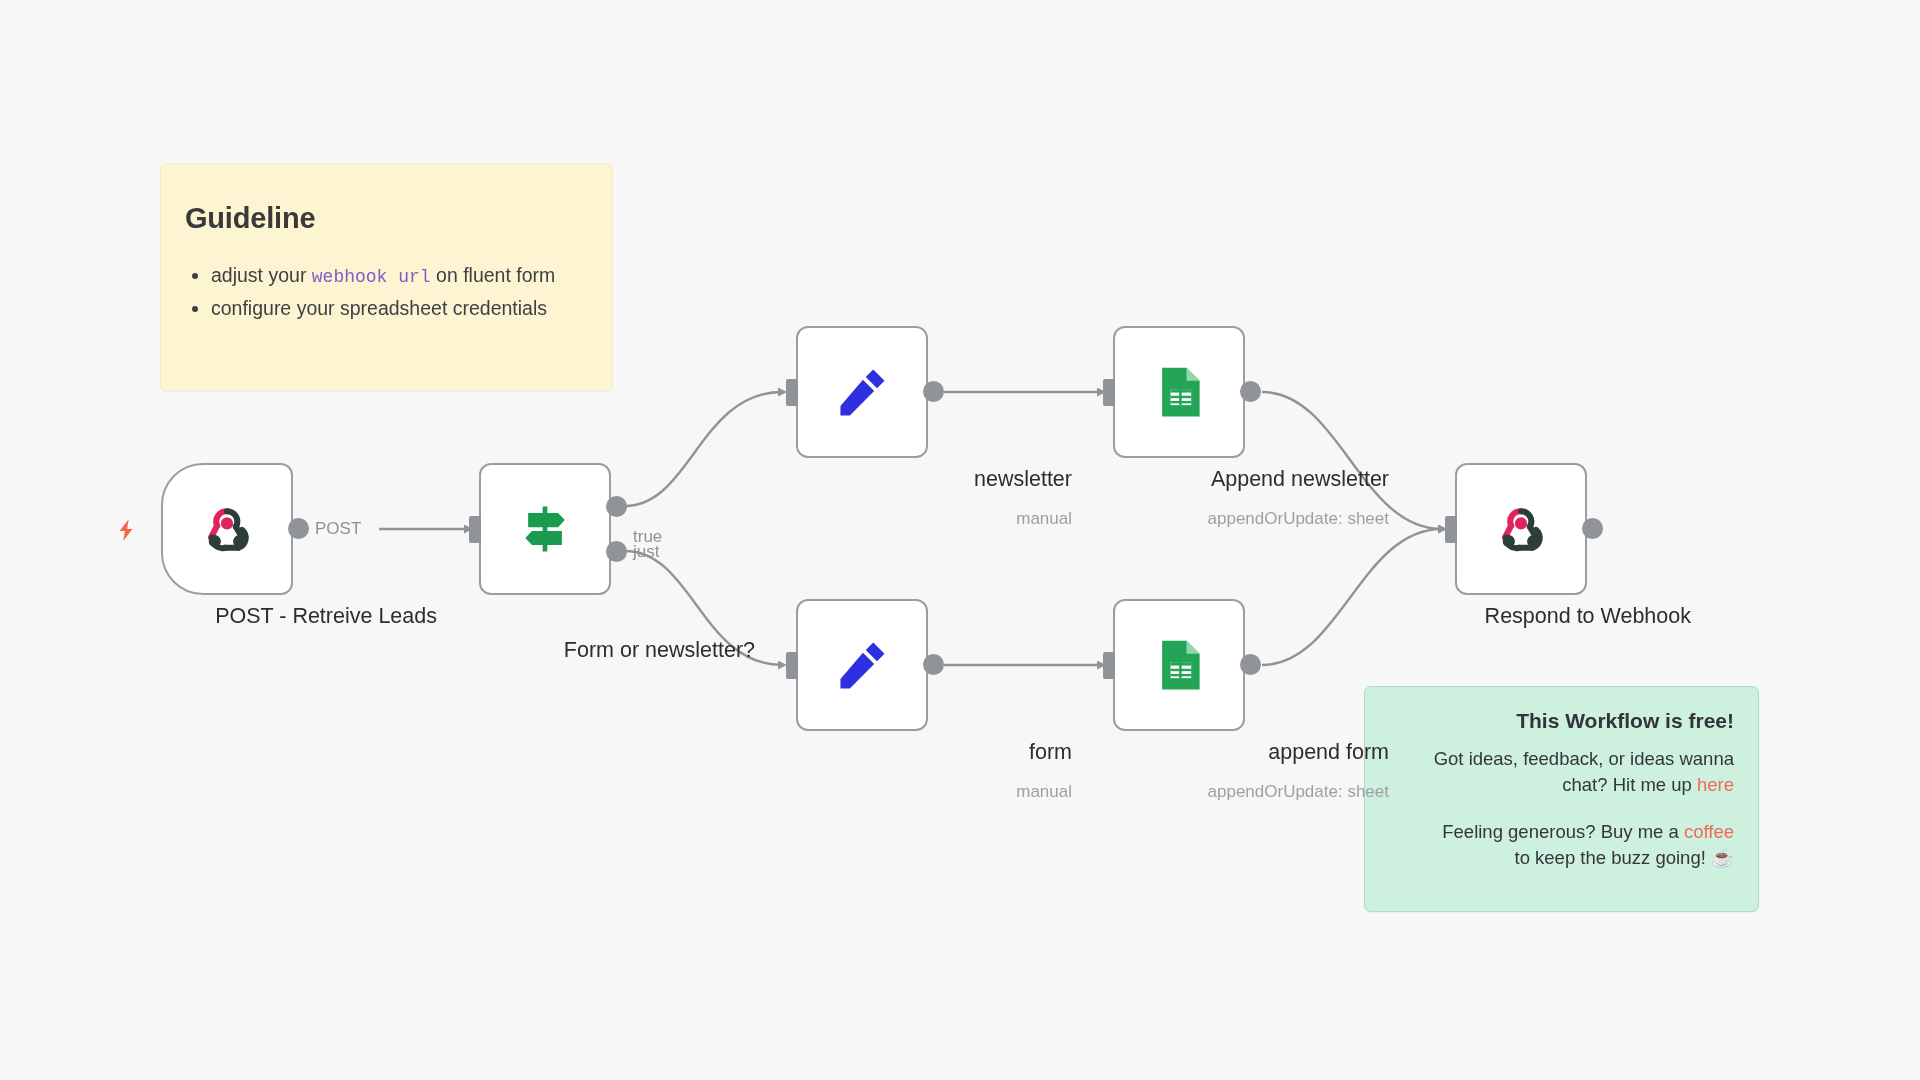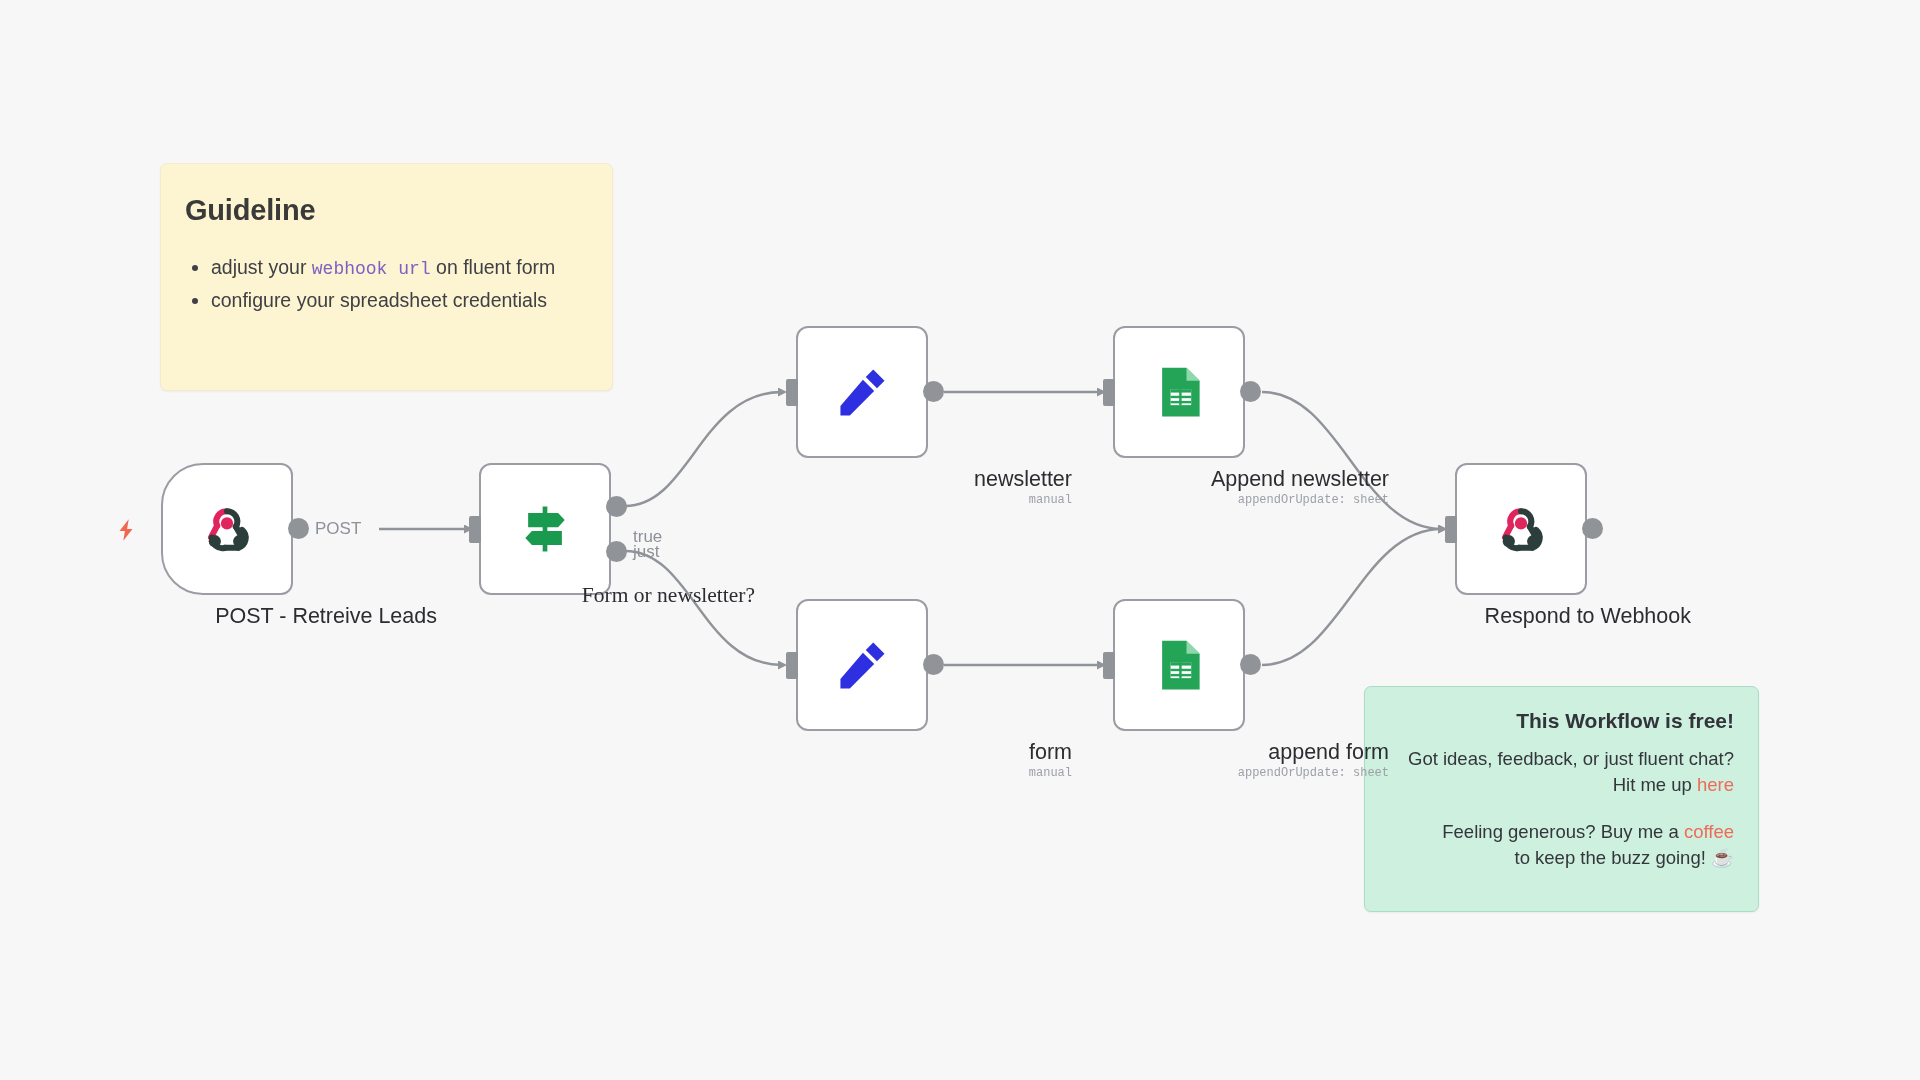--- a/index.html
+++ b/index.html
@@ -48,21 +48,21 @@
   }
   .sticky-green {
     background: #cdf0df;
     border: 1.5px solid #a9ddc6;
     box-shadow: 0 1px 2px rgba(0,0,0,0.05);
   }
   .sticky-title {
     font-size: 29px;
     font-weight: bold;
     color: #3a3a3a;
-    margin: 8px 0 26px 0;
+    margin: 16px 0 26px 0;
     letter-spacing: -0.2px;
   }
   .sticky-title-sm {
     font-size: 21px;
     font-weight: bold;
     color: #32343a;
     margin: 0 0 13px 0;
   }
   .sticky-list {
     margin: 0;
@@ -117,25 +117,24 @@
     width: 420px;
     pointer-events: none;
   }
   .node-title {
     font-size: 21.5px;
     color: #2c2d31;
     line-height: 1.25;
     white-space: nowrap;
   }
   .node-subtitle {
-    font-size: 12px;
+    font-size: 17px;
     color: #9ca0a6;
-    margin-top: 0;
+    margin-top: 16px;
     white-space: nowrap;
-    font-family: Liberation Mono, monospace;
   }
 
   
   .ep-out {
     position: absolute;
     width: 21px; height: 21px;
     background: #909398;
     border-radius: 50%;
   }
   .ep-in {
@@ -186,21 +185,21 @@
   <div class="sticky sticky-yellow" style="left:160px; top:163px; width:453px; height:228px;">
     <div class="sticky-title">Guideline</div>
     <ul class="sticky-list">
       <li><span>adjust your </span><code class="inline-code">webhook url</code><span> on fluent form</span></li>
       <li><span>configure your spreadsheet credentials</span></li>
     </ul>
   </div>
 
   <div class="sticky sticky-green" style="left:1364px; top:686px; width:395px; height:226px;text-align:right;">
     <div class="sticky-title-sm">This Workflow is free!</div>
-    <p class="sticky-para"><span>Got ideas, feedback, or just fluent chat? Hit me up </span><a class="note-link" href="#">here</a><span></span></p>
+    <p class="sticky-para"><span>Got ideas, feedback, or ideas wanna chat? Hit me up </span><a class="note-link" href="#">here</a><span></span></p>
     <p class="sticky-para"><span>Feeling generous? Buy me a </span><a class="note-link" href="#">coffee</a><span> to keep the buzz going! ☕</span></p>
   </div>
 
   <div class="trigger-bolt" style="left:113px; top:515px;">
     <svg viewBox="0 0 24 24" width="26" height="30">
       <path d="M14.5 2 L6 13 L11 13 L9.5 22 L18 11 L13 11 Z" fill="#f2684f"></path>
     </svg>
   </div>
 
   <div class="node trigger" style="left:161px; top:463px;">
@@ -228,21 +227,21 @@
       <rect x="29.5" y="8" width="5" height="48" fill="#1a9a4e"></rect>
       <path d="M14 15 L46 15 L53 22.5 L46 30 L14 30 Z" fill="#1a9a4e"></path>
       <path d="M50 34 L18 34 L11 41.5 L18 49 L50 49 Z" fill="#1a9a4e"></path>
     </svg>
   </div>
   <div class="ep-in" style="left:469px; top:516px;"></div>
   <div class="ep-out" style="left:606px; top:496px;"></div>
   <div class="ep-label" style="left:633px; top:497px;margin-top:30px;">true</div>
   <div class="ep-out" style="left:606px; top:541px;"></div>
   <div class="ep-label" style="left:633px; top:542px;">just</div>
-  <div class="node-caption" style="left:335px; top:582px;font-family:Liberation Serif, serif;">
+  <div class="node-caption" style="left:335px; top:637px;">
     <div class="node-title">Form or newsletter?</div>
   </div>
 
   <div class="node" style="left:796px; top:326px;">
     <svg class="node-icon" viewBox="0 0 64 64">
       <path d="M44 8 L56 20 L48 28 L36 16 Z" fill="#2d2fe0"></path>
       <path d="M33 19 L45 31 L19 57 L9 57 L9 47 Z" fill="#2d2fe0"></path>
     </svg>
   </div>
   <div class="ep-in" style="left:786px; top:379px;"></div>

